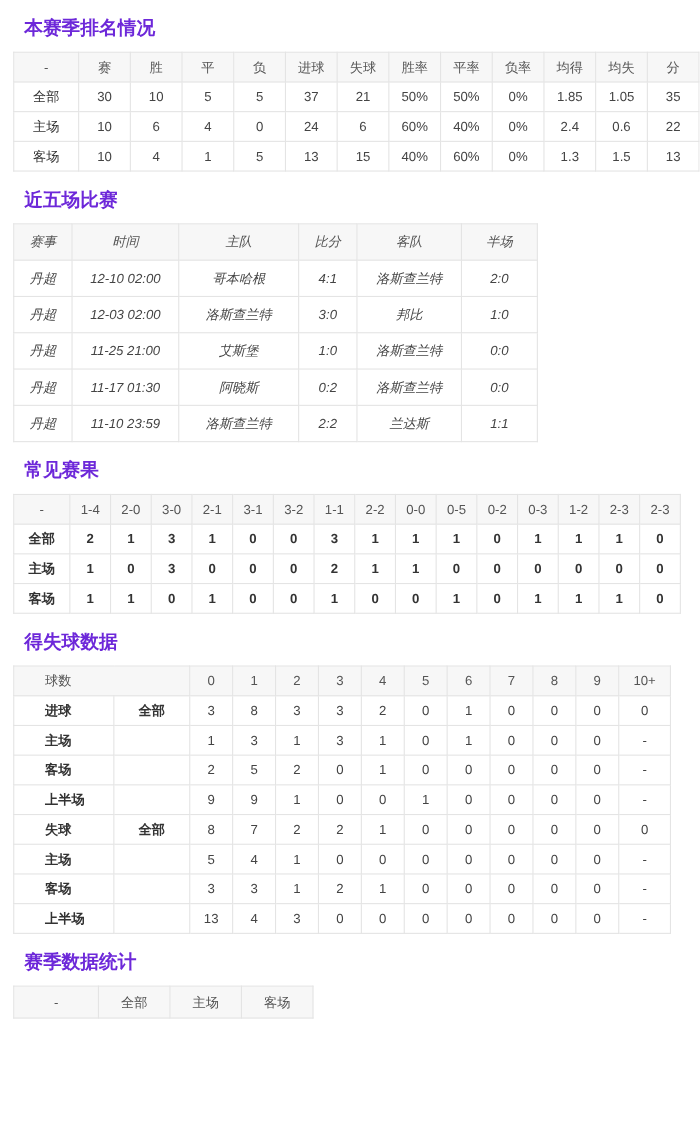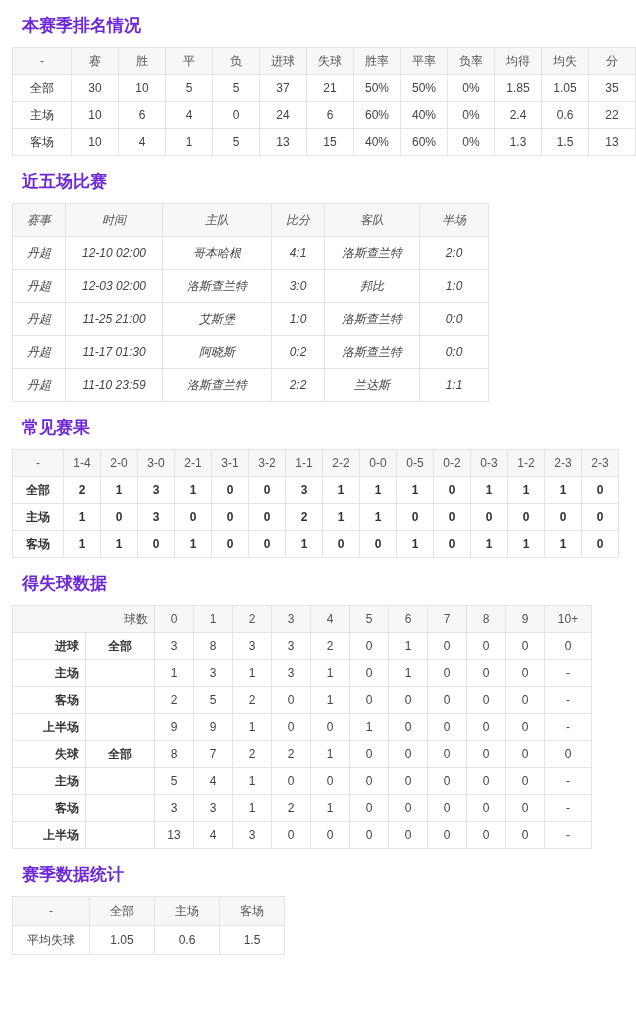--- a/index.html
+++ b/index.html
@@ -72,21 +72,21 @@
   
   #scores-table { margin: 0 0 0 12px; }
   #scores-table th, #scores-table td { width: 30px; padding: 0 3px; }
   #scores-table th:first-child, #scores-table td:first-child { width: 44px; }
   #scores-table tbody td { text-align: center; font-weight: bold; color: #333333; }
   #scores-table tbody td:first-child { font-weight: bold; }
 
   
   #goals-table { margin: 0 0 0 12px; }
   #goals-table th, #goals-table td { width: 26px; }
-  #goals-table th:nth-child(1), #goals-table td.lbl1 { width: 56px; text-align: right; padding-left: 10px; }
+  #goals-table th:nth-child(1), #goals-table td.lbl1 { width: 56px; text-align: left; padding-left: 28px; }
   #goals-table td.lbl2 { width: 56px; text-align: center; }
   #goals-table .wide { width: 34px; text-align: center; }
   #goals-table td.val { font-weight: bold; color: #333333; }
   #goals-table td.num { color: #444444; }
 
   
   #season-table { margin: 0 0 0 12px; }
   #season-table th, #season-table td { width: 52px; height: 28px; }
   #season-table th:first-child, #season-table td:first-child { width: 64px; }
 </style>
@@ -445,22 +445,16 @@
   <table class="grid" id="season-table">
     <thead>
       <tr>
         <th>-</th>
         <th>全部</th>
         <th>主场</th>
         <th>客场</th>
       </tr>
     </thead>
     <tbody>
-      <tr>
-        <td>平均失球</td>
-        <td>1.05</td>
-        <td>0.6</td>
-        <td>1.5</td>
-      </tr>
     </tbody>
   </table>
 
 </div>
 
 </body></html>

